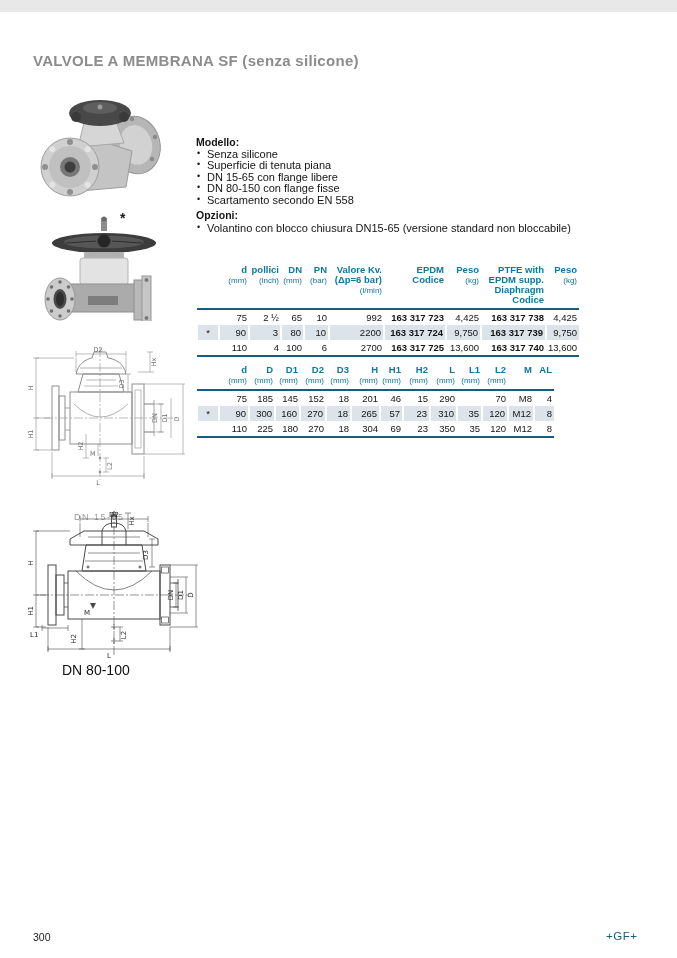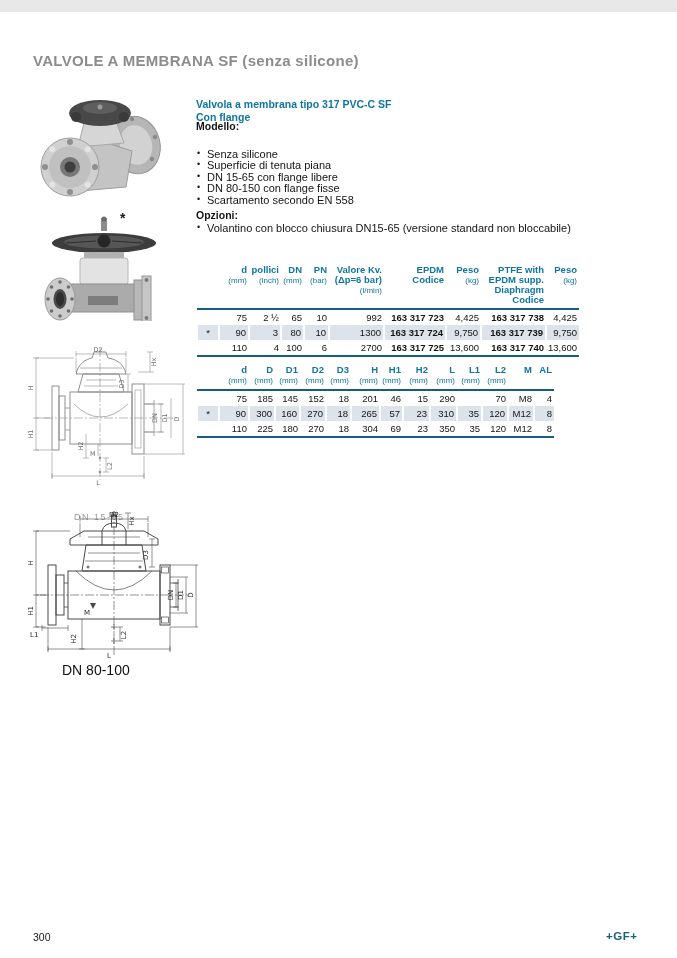--- a/index.html
+++ b/index.html
@@ -23,21 +23,21 @@
   .t td{text-align:right;font-size:9.5px;color:#141414;padding:0 2px 0 0;height:15px;}
   .t tbody tr:last-child td{border-bottom:2px solid #155e7e;}
   .t tr.hi td{background:#dce3ea;border-left:2px solid #ffffff;}
   .t .mk{text-align:center;padding:0;}
   .t td.b{font-weight:bold;}
   .cap-small{position:absolute;left:74px;top:500px;font-size:9px;color:#9a9a9a;
              letter-spacing:1.5px;}
   .cap-large{position:absolute;left:62px;top:650px;font-size:14px;color:#111111;}
   .asterisk{position:absolute;left:120px;top:198px;font-size:14px;font-weight:bold;color:#1a1a1a;}
   .pagenum{position:absolute;left:33px;top:919px;font-size:10.5px;color:#222222;}
-  .logo{position:absolute;left:606px;top:918px;font-size:11.5px;font-weight:bold;
+  .logo{position:absolute;left:606px;top:918px;font-size:11.5px;font-weight:normal;
         color:#155e7e;letter-spacing:.5px;text-align:right;}
   .fig{position:absolute;}
   svg text{font-family:"DejaVu Sans",sans-serif;}
 </style>
 </head>
 <body>
 
 <div class="page">
 
   <div class="title">VALVOLE A MEMBRANA SF (senza silicone)</div>
@@ -203,26 +203,22 @@
         <text x="81" y="149" text-anchor="middle">L</text>
         <text x="120" y="46" text-anchor="middle" transform="rotate(-90 120 46)">D3</text>
         <text x="145" y="86" text-anchor="middle" transform="rotate(-90 145 86)">DN</text>
         <text x="155" y="86" text-anchor="middle" transform="rotate(-90 155 86)">D1</text>
         <text x="165" y="86" text-anchor="middle" transform="rotate(-90 165 86)">D</text>
       </g>
     </svg>
   </div>
   <div class="cap-large">DN 80-100</div>
 
-  <div class="sub">
-    <div>Valvola a membrana tipo 317 PVC-C SF</div>
-    <div>Con flange</div>
-  </div>
-
-  <div class="lbl" style="top:108px;">Modello:</div>
+
+  <div class="lbl" style="top:124px;">Modello:</div>
   <ul class="blist" style="top:137px;">
     <li>Senza silicone</li>
     <li>Superficie di tenuta piana</li>
     <li>DN 15-65 con flange libere</li>
     <li>DN 80-150 con flange fisse</li>
     <li>Scartamento secondo EN 558</li>
   </ul>
 
   <div class="lbl" style="top:197px;">Opzioni:</div>
   <ul class="blist" style="top:211px;">
@@ -298,21 +294,21 @@
         <td>4,425</td>
         <td class="b">163 317 738</td>
         <td>4,425</td>
       </tr>
       <tr class="hi">
         <td class="mk">*</td>
         <td>90</td>
         <td>3</td>
         <td>80</td>
         <td>10</td>
-        <td>1300</td>
+        <td>2200</td>
         <td class="b">163 317 724</td>
         <td>9,750</td>
         <td class="b">163 317 739</td>
         <td>9,750</td>
       </tr>
       <tr>
         <td class="mk"></td>
         <td>110</td>
         <td>4</td>
         <td>100</td>

